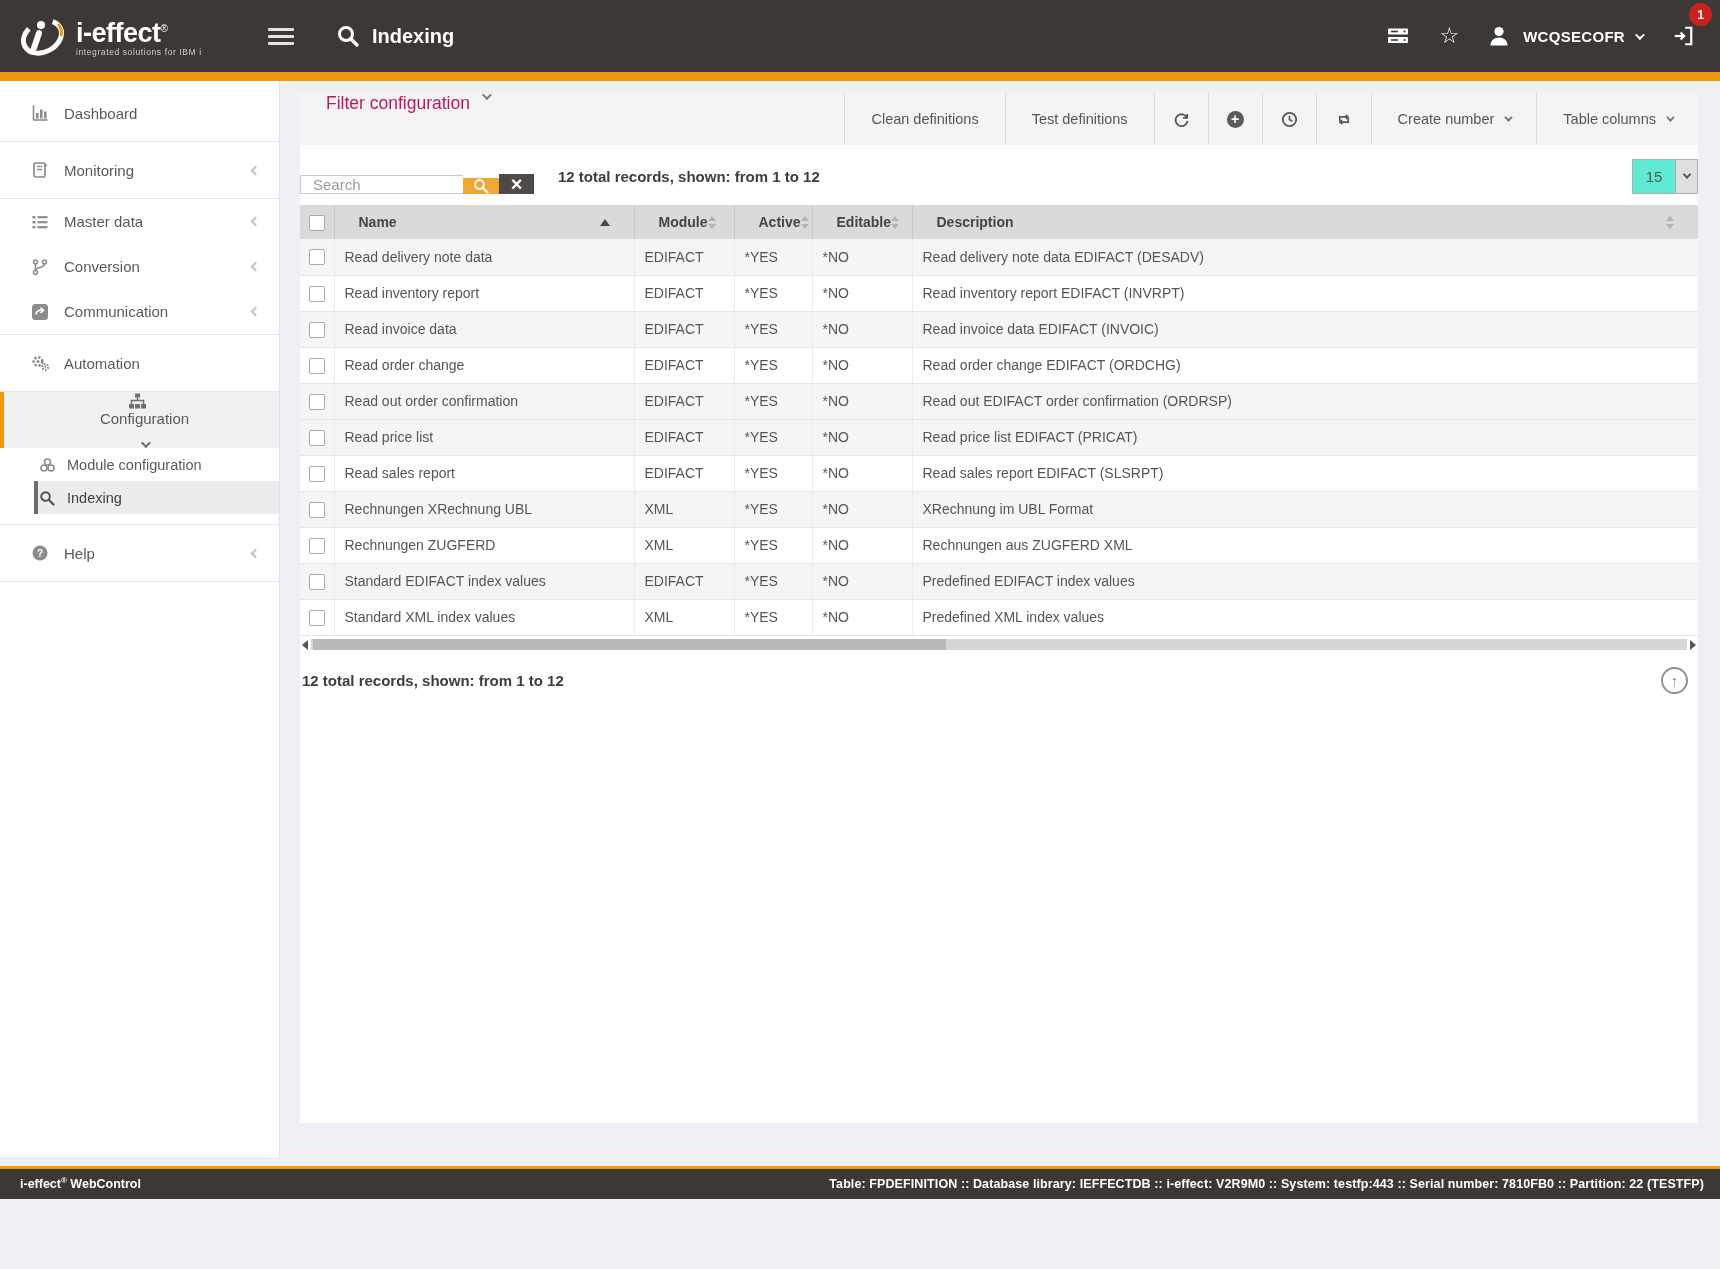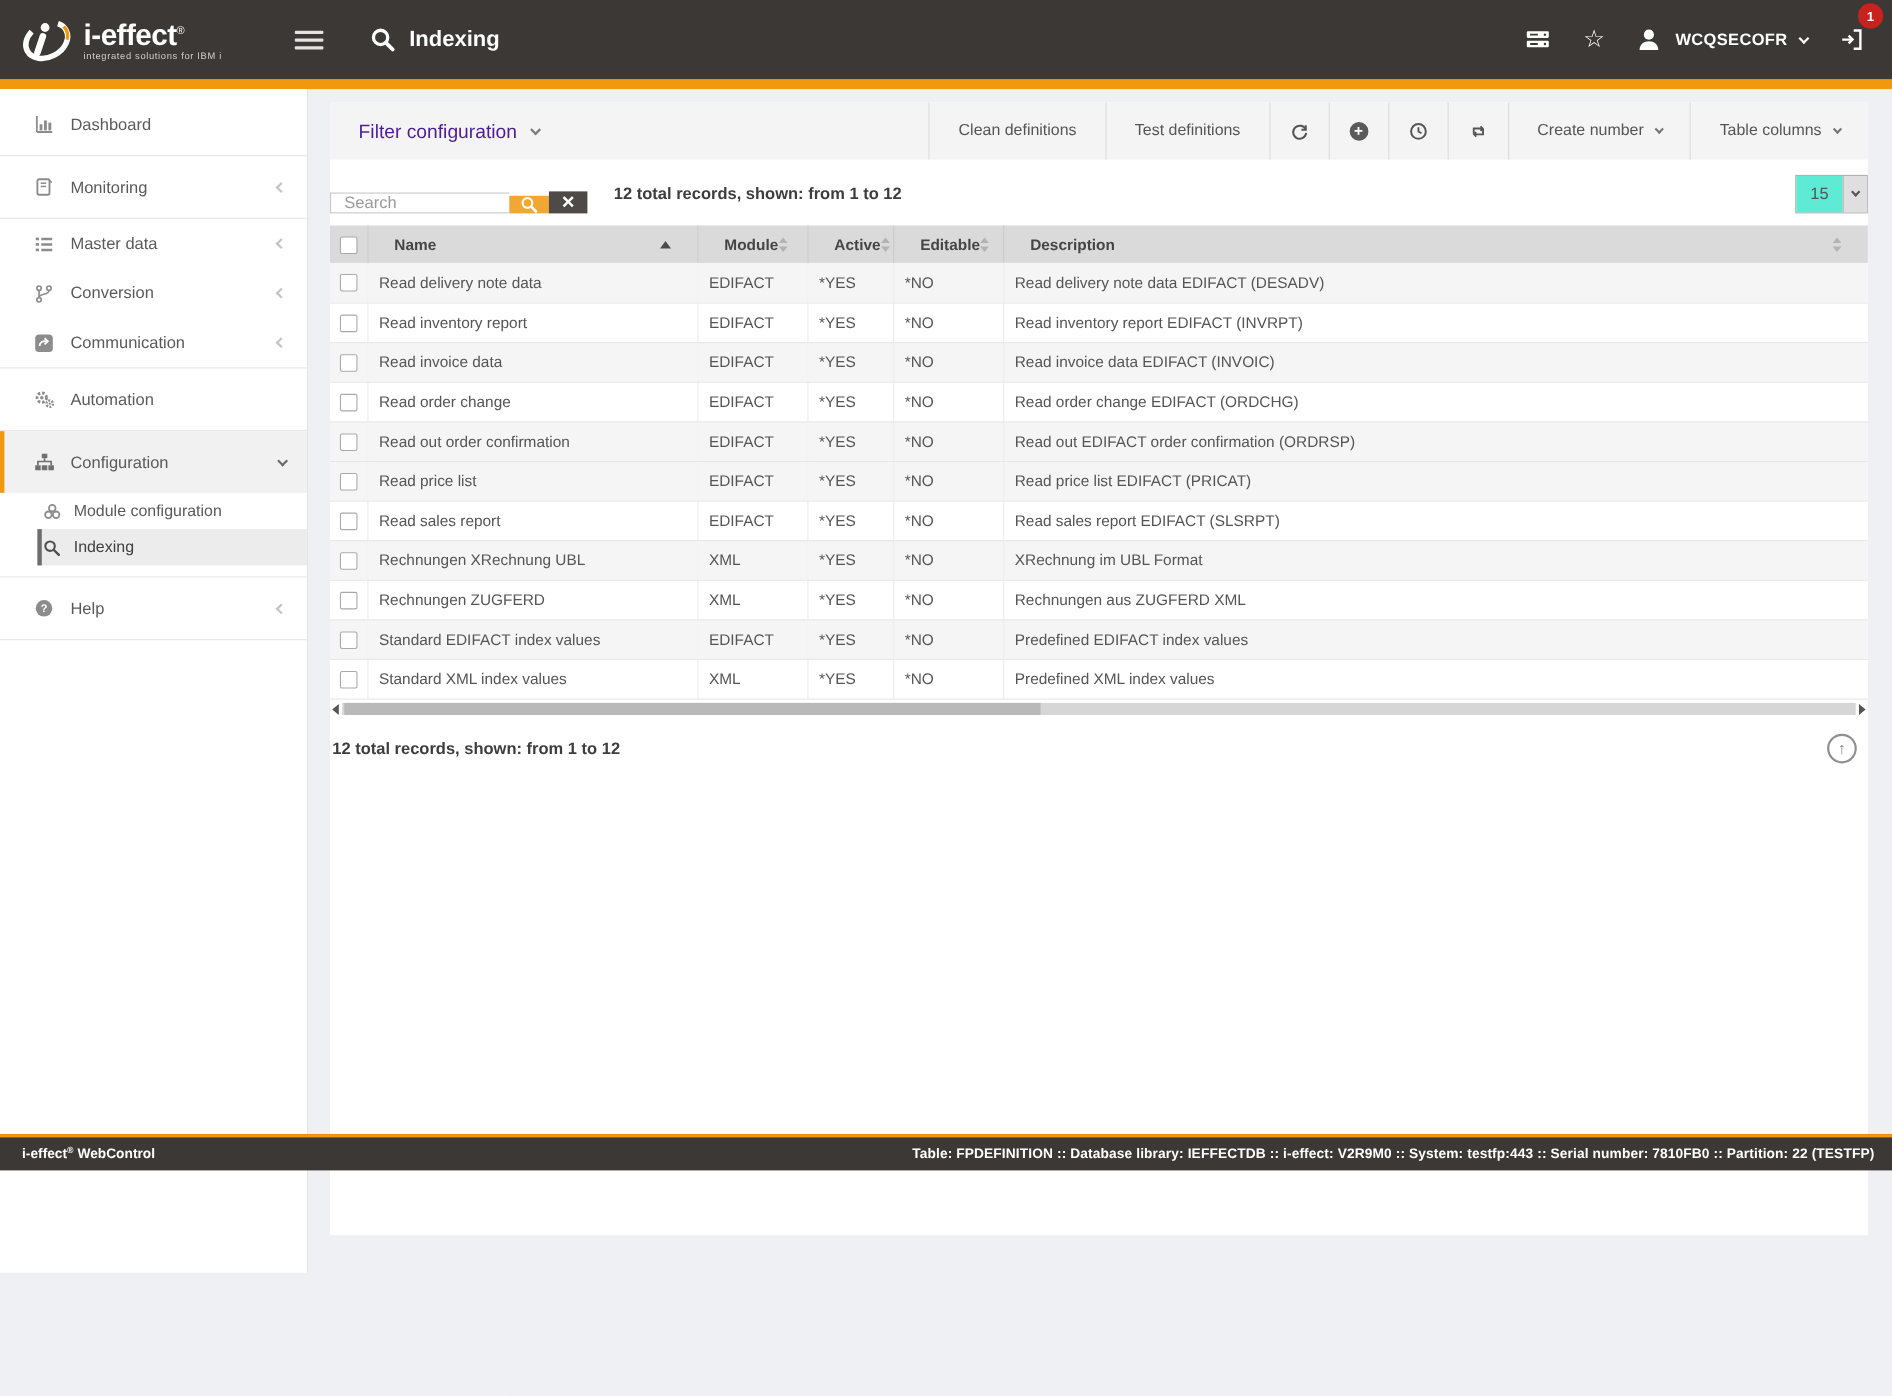--- a/index.html
+++ b/index.html
@@ -1,18 +1,18 @@
 <!DOCTYPE html>
 <html><head>
 <meta charset="utf-8">
 <style>
   * { margin:0; padding:0; box-sizing:border-box; }
   html,body { width:1720px; height:1269px; overflow:hidden; }
   body { font-family:"Liberation Sans","DejaVu Sans",sans-serif; background:#eef0f3; }
-  .page { width:1720px; height:1064px; display:flex; flex-direction:column; }
+  .page { width:1720px; height:1199px; display:flex; flex-direction:column; }
 
   
   .header { height:72px; background:#3b3835; display:flex; align-items:center; position:relative; flex:0 0 auto; }
   .brand { display:flex; align-items:center; padding-left:16px; width:248px; }
   .brand-text { margin-left:8px; color:#fff; }
   .brand-name { font-size:27px; font-weight:bold; letter-spacing:-0.5px; line-height:26px; }
   .brand-name sup { font-size:10px; font-weight:normal; }
   .brand-tagline { font-size:8.5px; color:#cfcfcf; letter-spacing:0.6px; margin-top:1px; }
   .hamburger { margin-left:20px; width:26px; cursor:pointer; }
   .hamburger span { display:block; height:3px; background:#e3e3e3; margin:4px 0; border-radius:1px; }
@@ -33,32 +33,32 @@
   
   .body { flex:1; display:flex; min-height:0; }
   .sidebar { width:280px; flex:0 0 auto; }
   .sidebar-inner { background:#fff; height:1076px; border-right:1px solid #e2e4e8; padding-top:4px; }
   .nav-item { display:flex; align-items:center; height:56px; padding:0 20px 0 26px; color:#5a5a5a; font-size:15px; cursor:pointer; border-left:4px solid transparent; }
   .nav-item .nicon { width:20px; display:flex; justify-content:center; margin-right:14px; flex:0 0 auto; }
   .nav-item .nav-label { flex:1; }
   .nav-item .chev { width:7px; height:7px; color:#c4c4c4; }
   .nav-sep { border-top:1px solid #e7e7e7; }
   .nav-group .nav-item { height:45px; }
-  .nav-item.active-parent { background:#f1f1f1; border-left-color:#f0990f; }
+  .nav-item.active-parent { background:#f1f1f1; border-left-color:#f0990f;flex-direction:column; }
   .nav-item.active-parent .chev { color:#6a6a6a; }
   .nav-sub { display:flex; align-items:center; height:33px; font-size:14.5px; color:#5a5a5a; cursor:pointer; border-left:4px solid transparent;margin-left:34px; }
   .nav-sub .nicon { width:18px; display:flex; justify-content:center; margin-right:11px; }
   .nav-sub.active { background:#ececec; border-left-color:#6d6d6d; color:#3f3f3f; }
 
   .main { flex:1; padding:12px 22px 0 20px; min-width:0; }
   .panel { background:#fff; height:1030px; display:flex; flex-direction:column; }
 
   
   .toolbar { background:#f4f4f4; height:52px; display:flex; align-items:stretch; flex:0 0 auto; }
-  .filter-dd { display:flex; align-items:center; padding-left:26px; font-size:17.5px; color:#4c1d95; cursor:pointer; }
+  .filter-dd { display:flex; align-items:flex-start; padding-left:26px; font-size:17.5px; color:#be185d; cursor:pointer; }
   .filter-dd .chev { width:7px; height:7px; color:#7a7a7a; margin-left:12px; }
   .toolbar-actions { margin-left:auto; display:flex; align-items:stretch; }
   .tbtn { display:flex; align-items:center; padding:0 26px; border-left:1px solid #dcdcdc; font-size:14.5px; color:#555; cursor:pointer; }
   .tbtn-icon { padding:0 18px; }
   .tbtn .chev { width:6px; height:6px; color:#777; margin-left:10px; }
   .plus-circle { width:17px; height:17px; border-radius:50%; background:#5a5a5a; color:#fff; font-size:14px; font-weight:bold; display:flex; align-items:center; justify-content:center; line-height:1; }
 
   
   .search-row { display:flex; align-items:center; padding:13px 0 11px 0; flex:0 0 auto; }
   .search-group { display:flex; align-items:flex-end; height:36px; }

